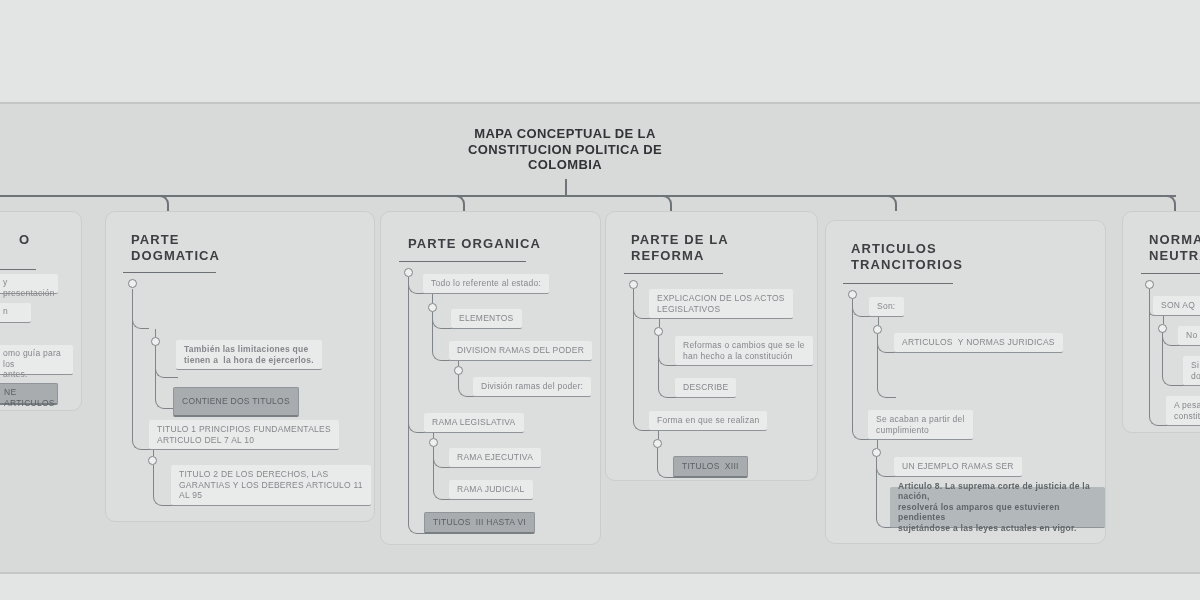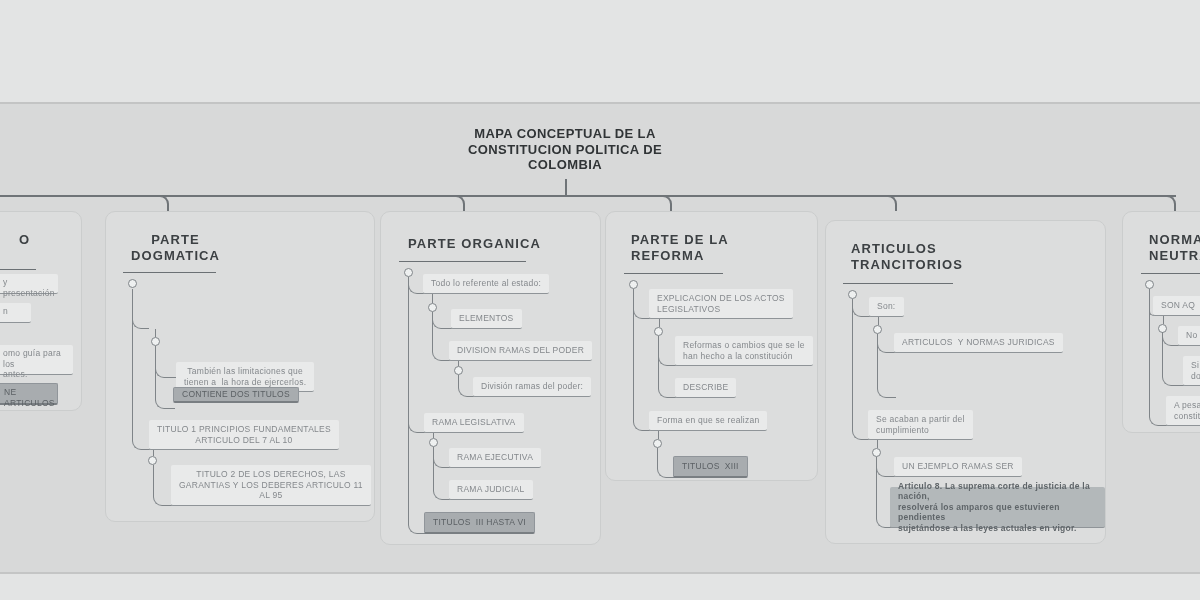--- a/index.html
+++ b/index.html
@@ -57,36 +57,36 @@
   <section class="card" style="left:-178px;top:211px;width:260px;height:200px;">
     <h2 class="card-title" style="left:196px;top:20px;">O</h2>
     <div class="trule" style="left:0;top:57px;width:213px;"></div>
     <div class="node cutL" style="left:80px;top:62px;width:155px;height:20px;padding-left:100px;">y presentación</div>
     <div class="node cutL" style="left:60px;top:91px;width:148px;height:20px;padding-left:120px;">n</div>
     <div class="node cutL" style="left:40px;top:133px;width:210px;height:30px;padding-left:140px;">omo guía para los
 antes.</div>
     <div class="node hl cutL" style="left:30px;top:171px;width:205px;height:22px;padding-left:150px;">NE ARTICULOS</div>
   </section>
 
-  <section class="card" style="left:105px;top:211px;width:270px;height:311px;text-align:center;">
+  <section class="card" style="left:105px;top:211px;width:270px;height:311px;">
     <h2 class="card-title">PARTE
 DOGMATICA</h2>
     <div class="trule" style="left:17px;top:60px;width:93px;"></div>
     <div class="dot" style="left:22px;top:67px;"></div>
     <div class="v" style="left:26px;top:77px;height:147px;"></div>
     <div class="elb" style="left:26px;top:103px;width:17px;height:14px;"></div>
     <div class="elb" style="left:26px;top:224px;width:19px;height:14px;"></div>
     <div class="v" style="left:49px;top:117px;height:8px;"></div>
     <div class="dot" style="left:45px;top:125px;"></div>
     <div class="v" style="left:49px;top:134px;height:49px;"></div>
     <div class="elb" style="left:49px;top:152px;width:23px;height:14px;"></div>
     <div class="elb" style="left:49px;top:183px;width:20px;height:14px;"></div>
-    <div class="node" style="left:70px;top:150px;height:30px;">También las limitaciones que
+    <div class="node" style="left:70px;top:128px;height:30px;font-weight:bold;">También las limitaciones que
 tienen a  la hora de ejercerlos.</div>
-    <div class="node hl" style="left:67px;top:175px;height:16px;">CONTIENE DOS TITULOS</div>
+    <div class="node hl" style="left:67px;top:175px;height:30px;">CONTIENE DOS TITULOS</div>
     <div class="node" style="left:43px;top:208px;height:30px;">TITULO 1 PRINCIPIOS FUNDAMENTALES
 ARTICULO DEL 7 AL 10</div>
     <div class="v" style="left:47px;top:238px;height:6px;"></div>
     <div class="dot" style="left:42px;top:244px;"></div>
     <div class="v" style="left:47px;top:253px;height:27px;"></div>
     <div class="elb" style="left:47px;top:280px;width:20px;height:14px;"></div>
     <div class="node" style="left:65px;top:253px;height:41px;">TITULO 2 DE LOS DERECHOS, LAS
 GARANTIAS Y LOS DEBERES ARTICULO 11
 AL 95</div>
   </section>

